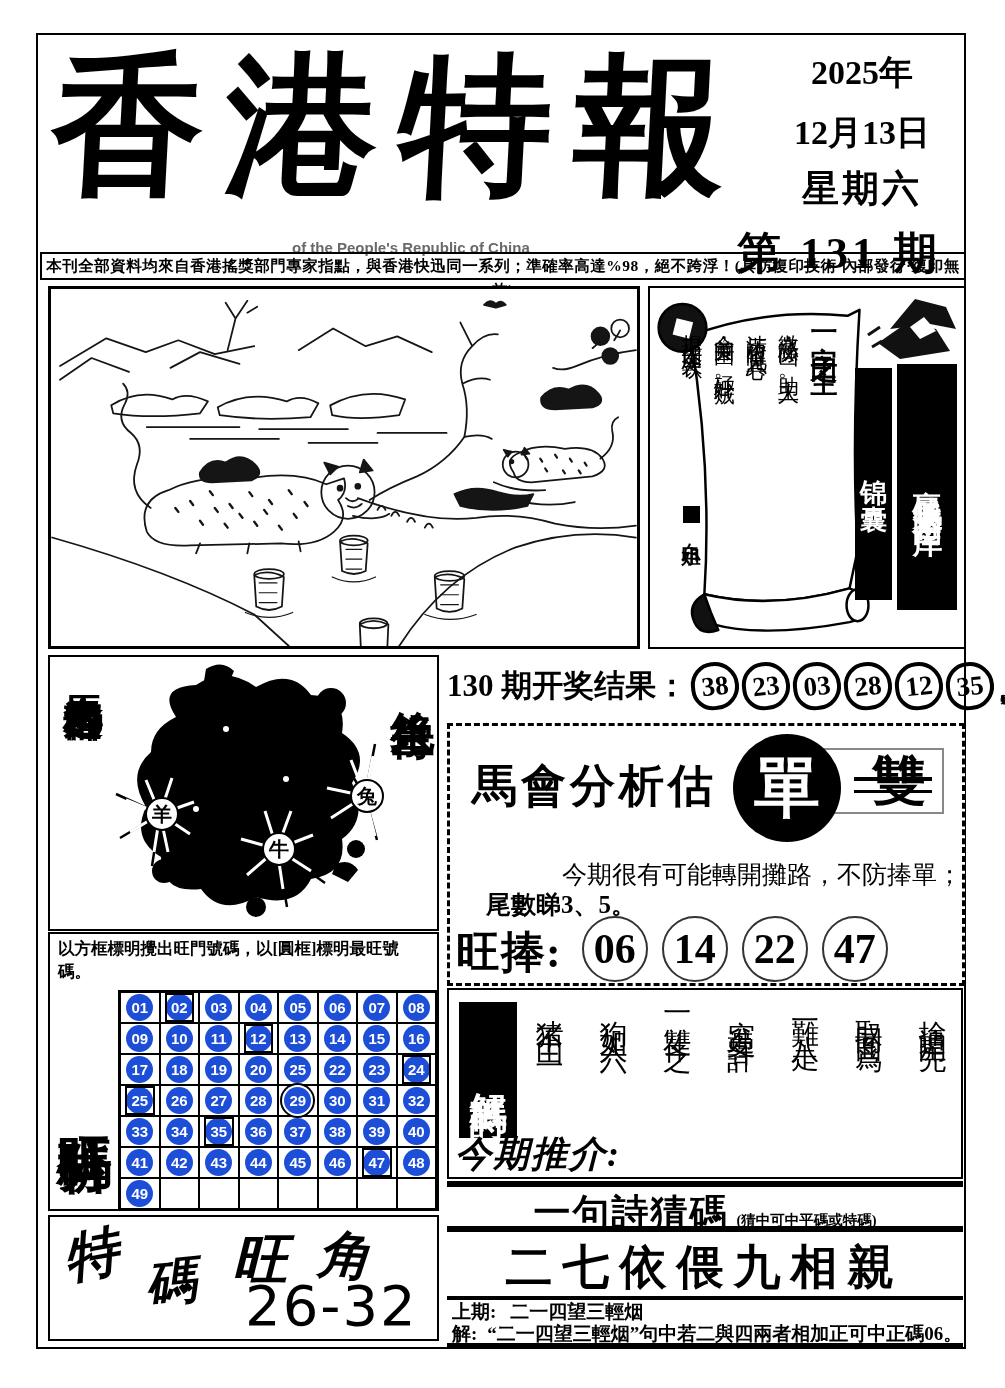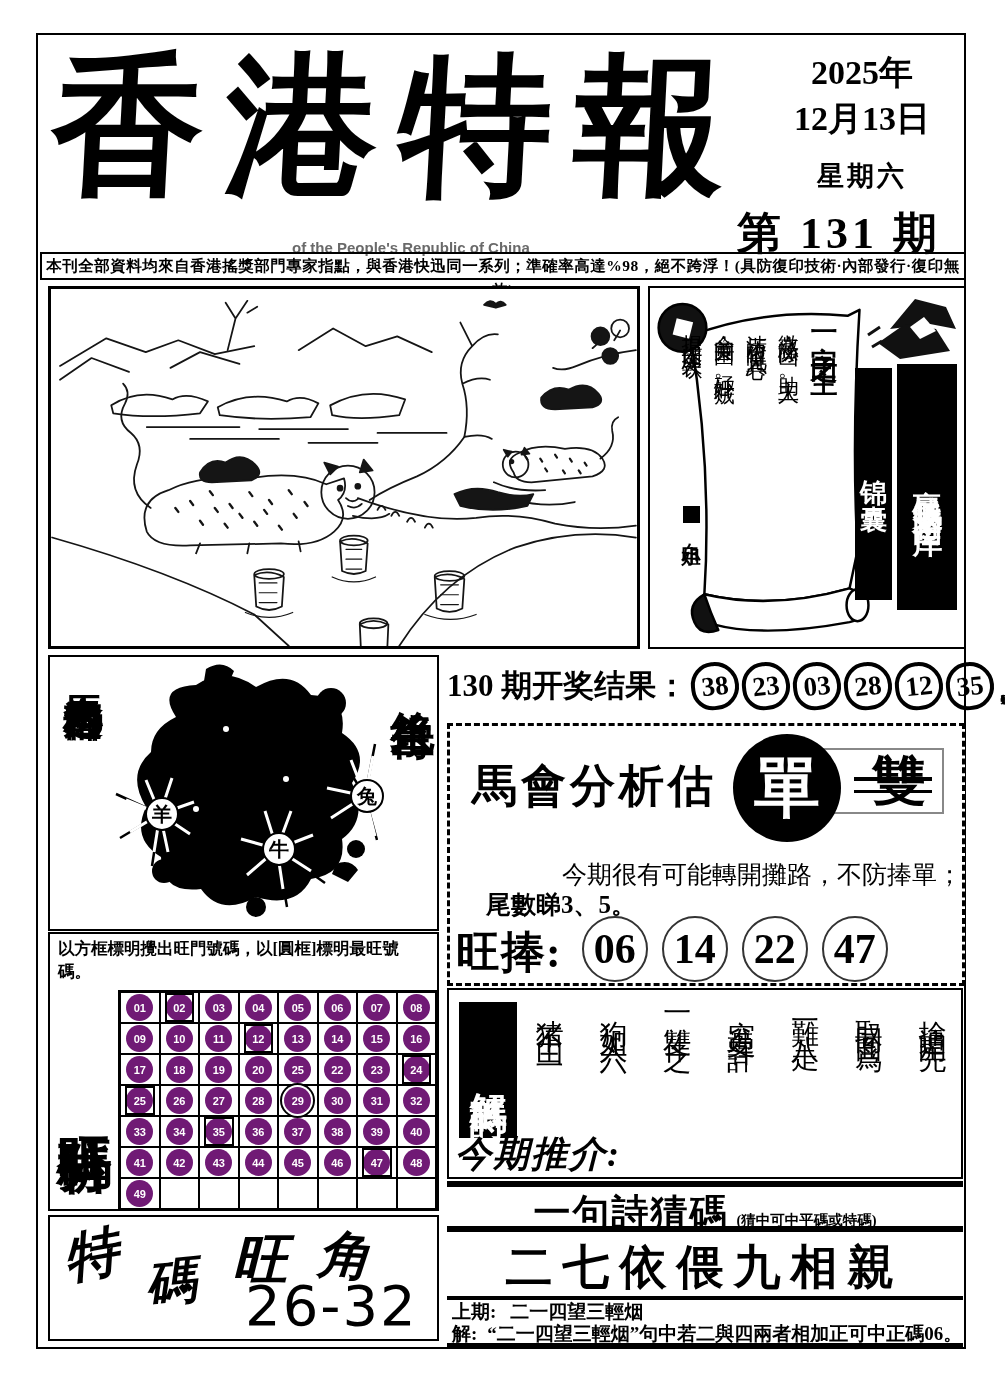--- a/index.html
+++ b/index.html
@@ -9,22 +9,22 @@
 .v{writing-mode:vertical-rl;text-orientation:upright;}
 
 
 .frame{position:absolute;left:36px;top:33px;width:930px;height:1316px;border:2px solid #000;}
 
 
 .title{position:absolute;left:52px;top:40px;width:720px;font-size:152px;font-weight:bold;
   letter-spacing:22px;line-height:1.15;transform:skewX(-3deg);white-space:nowrap;}
 .date-col{position:absolute;left:762px;top:50px;width:200px;text-align:center;font-weight:bold;}
 .date-year{font-size:34px;}
-.date-md{font-size:34px;}
-.date-weekday{font-size:27px;margin-top:16px;letter-spacing:3px;}
+.date-md{font-size:34px;margin-top:14px;}
+.date-weekday{font-size:37px;margin-top:8px;letter-spacing:3px;}
 .date-issue{font-size:44px;margin-top:10px;margin-left:-46px;width:246px;letter-spacing:4px;}
 .watermark{position:absolute;left:292px;top:239px;font-family:"Liberation Sans",sans-serif;
   font-size:15px;font-weight:bold;color:#6a6a6a;}
 .disclaimer{position:absolute;left:40px;top:252px;width:926px;height:28px;border:2px solid #000;
   font-size:15.5px;font-weight:bold;text-align:center;line-height:24px;letter-spacing:.5px;}
 
 
 .picture-box{position:absolute;left:48px;top:286px;width:592px;height:363px;border:3px solid #000;background:#fff;}
 .picture-box svg{width:100%;height:100%;}
 
@@ -89,22 +89,22 @@
 .hotgrid-box{position:absolute;left:48px;top:932px;width:391px;height:279px;border:2px solid #000;background:#fff;}
 .grid-intro{padding:4px 8px 0;font-size:16.5px;font-weight:bold;line-height:1.38;}
 .grid-intro .l1{text-indent:26px;}
 .grid-wrap{position:absolute;left:2px;top:56px;display:flex;}
 .grid-side-label{width:66px;height:220px;display:flex;align-items:center;justify-content:center;
   writing-mode:vertical-rl;text-orientation:upright;font-size:52px;font-weight:bold;
   font-family:"Liberation Sans",sans-serif;letter-spacing:2px;transform:scaleX(1.05);}
 .number-grid{display:grid;grid-template-columns:repeat(8,39.5px);grid-auto-rows:31px;border:2px solid #000;}
 .grid-cell{border:1px solid #000;position:relative;display:flex;align-items:center;justify-content:center;}
 .grid-cell.boxed::after{content:"";position:absolute;inset:0 4px;border:2px solid #000;}
-.ball{width:27px;height:27px;background:#701a75;color:#fff;border-radius:50%;display:flex;align-items:center;
-  justify-content:center;font-size:11px;font-weight:bold;font-family:"Liberation Sans",sans-serif;}
+.ball{width:27px;height:27px;background:#1d4ed8;color:#fff;border-radius:50%;display:flex;align-items:center;
+  justify-content:center;font-size:15px;font-weight:bold;font-family:"Liberation Sans",sans-serif;}
 .ball.ringed{box-shadow:0 0 0 2px #fff,0 0 0 4px #000;}
 
 
 .decode-box{position:absolute;left:447px;top:988px;width:516px;height:191px;border:2px solid #000;background:#fff;}
 .decode-label{position:absolute;left:10px;top:12px;width:58px;height:136px;background:#000;color:#fff;
   display:flex;align-items:center;justify-content:center;}
 .decode-label span{writing-mode:vertical-rl;text-orientation:upright;font-size:37px;font-weight:bold;letter-spacing:4px;}
 .poem-columns{position:absolute;left:82px;top:8px;width:416px;height:136px;
   display:flex;flex-direction:row-reverse;justify-content:flex-start;gap:33px;}
 .poem-col{font-size:28px;letter-spacing:8px;line-height:1.1;}

